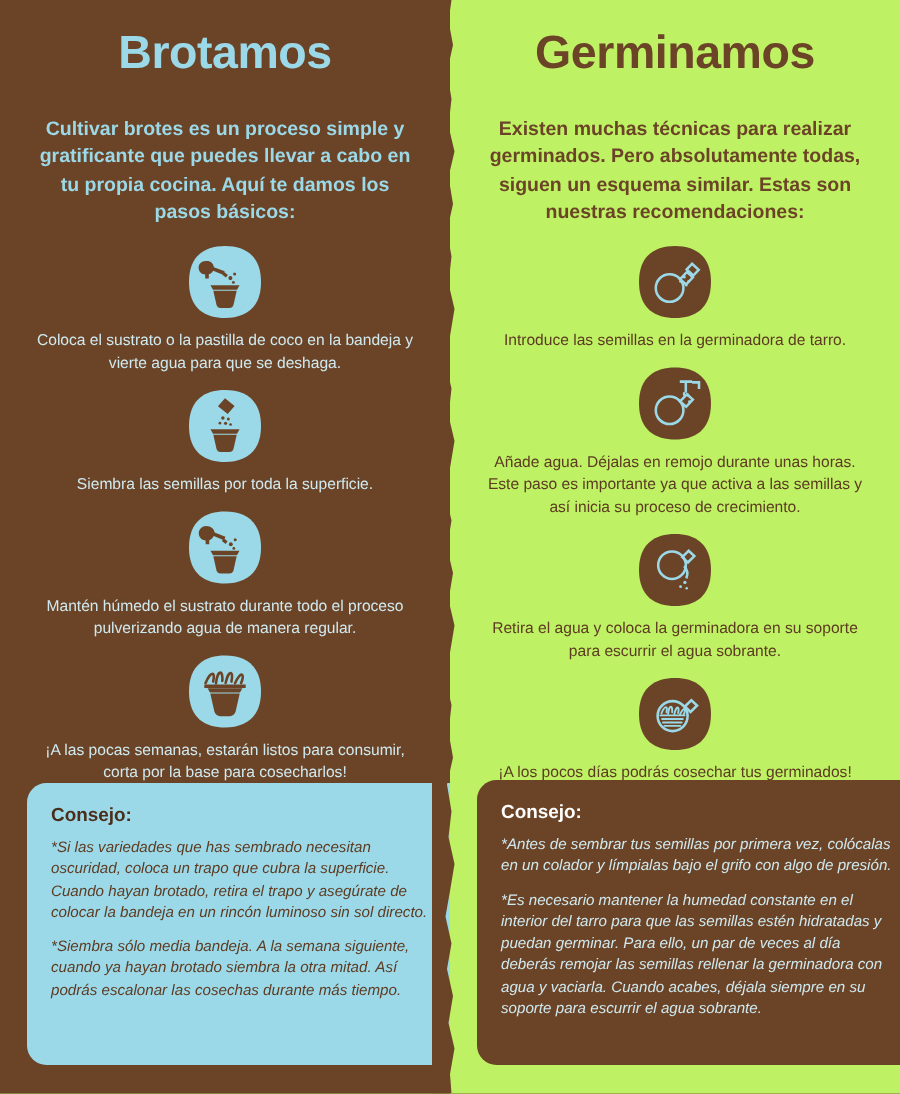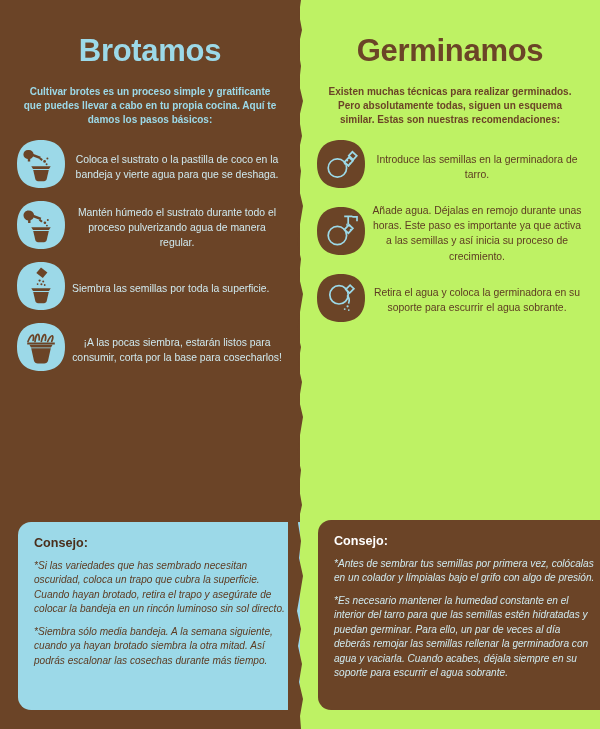--- a/index.html
+++ b/index.html
@@ -29,46 +29,46 @@
   
   .divider{
     position:absolute;
     left:288px; top:0;
     width:26px; height:729px;
     pointer-events:none;
   }
 
   
   .title{
-    margin:16px;
+    margin:0;
     padding-top:18px;
     text-align:center;
     font-size:31px;
     font-weight:bold;
     letter-spacing:-0.3px;
     line-height:1.12;
   }
   .col-left .title{ color:#9cd9e8; }
   .col-right .title{ color:#6b4427; }
 
   .intro{
-    margin:8px 6px 0 6px;
+    margin:24px 6px 0 6px;
     text-align:center;
-    font-size:10px;
+    font-size:13px;
     font-weight:bold;
     line-height:1.42;
   }
   .col-left .intro{ color:#9cd9e8; }
   .col-right .intro{ color:#6b4427; }
 
   
   .steps{ margin-top:10px; }
   .step{
     display:flex;
-    flex-direction:row;
+    flex-direction:column;
     align-items:center;
     margin-bottom:7px;
   }
   .step-icon{
     width:54px;height:54px;
     display:block;
   }
   .step-text{
     margin:5px 4px 0 4px;
     text-align:center;
@@ -136,38 +136,20 @@
               <path d="M26.5 20.4 l2.4 1.9 -1.3 1.7 -2.4-1.9 z"></path>
               <circle cx="30.6" cy="24.4" r="1.35"></circle>
               <circle cx="33.4" cy="21.6" r="1.0"></circle>
               <circle cx="32.6" cy="27.3" r="0.95"></circle>
               <path d="M17.3 29.2 l19.4 0 -1.7 2.9 -16 0 z"></path>
               <path d="M19.2 32.9 l15.6 0 -2.1 9.2 c-.3 1.3-1.4 2.2-2.7 2.2 l-6 0 c-1.3 0-2.4-.9-2.7-2.2 z"></path>
             </g>
           </svg>
         </span>
         <div class="step-text">Coloca el sustrato o la pastilla de coco en la bandeja y vierte agua para que se deshaga.</div>
-      </div>
-
-      <div class="step">
-        <span class="step-icon">
-          <svg viewBox="0 0 54 54" width="54" height="54">
-            <path d="M27 3 C40 3 51 9 51 27 C51 45 40 51 27 51 C14 51 3 45 3 27 C3 9 14 3 27 3 Z" fill="#9cd9e8"></path>
-            <g fill="#6b4427">
-              <path d="M14.4 12.6 c-2.7 0-4.9 2.2-4.9 4.9 0 2.6 2 4.7 4.6 4.9 l0 2.5 2.4 0 0-2.7 c1.4-.5 2.5-1.5 3-2.8 l6.8 2.7 1-2.3 -7.2-2.8 c-.3-2.4-2.3-4.4-5.7-4.4 z"></path>
-              <path d="M26.2 20.9 l2.5 2 -1.3 1.7 -2.5-2 z"></path>
-              <circle cx="30.9" cy="24.8" r="1.3"></circle>
-              <circle cx="33.8" cy="21.9" r="1.0"></circle>
-              <circle cx="32.9" cy="27.6" r="0.95"></circle>
-              <path d="M17.3 29.2 l19.4 0 -1.7 2.9 -16 0 z"></path>
-              <path d="M19.2 32.9 l15.6 0 -2.1 9.2 c-.3 1.3-1.4 2.2-2.7 2.2 l-6 0 c-1.3 0-2.4-.9-2.7-2.2 z"></path>
-            </g>
-          </svg>
-        </span>
-        <div class="step-text">Mantén húmedo el sustrato durante todo el proceso pulverizando agua de manera regular.</div>
       </div>
 
       <div class="step">
         <span class="step-icon">
           <svg viewBox="0 0 54 54" width="54" height="54">
             <path d="M27 3 C40 3 51 9 51 27 C51 45 40 51 27 51 C14 51 3 45 3 27 C3 9 14 3 27 3 Z" fill="#9cd9e8"></path>
             <g fill="#6b4427">
               <path d="M27 8.5 l6.4 5.1 -4.6 5.4 -6.5-5.1 z"></path>
               <circle cx="25.6" cy="21.6" r="1.15"></circle>
               <circle cx="29.2" cy="22.4" r="1.0"></circle>
@@ -180,29 +162,47 @@
           </svg>
         </span>
         <div class="step-text">Siembra las semillas por toda la superficie.</div>
       </div>
 
       <div class="step">
         <span class="step-icon">
           <svg viewBox="0 0 54 54" width="54" height="54">
             <path d="M27 3 C40 3 51 9 51 27 C51 45 40 51 27 51 C14 51 3 45 3 27 C3 9 14 3 27 3 Z" fill="#9cd9e8"></path>
             <g fill="#6b4427">
+              <path d="M14.4 12.6 c-2.7 0-4.9 2.2-4.9 4.9 0 2.6 2 4.7 4.6 4.9 l0 2.5 2.4 0 0-2.7 c1.4-.5 2.5-1.5 3-2.8 l6.8 2.7 1-2.3 -7.2-2.8 c-.3-2.4-2.3-4.4-5.7-4.4 z"></path>
+              <path d="M26.2 20.9 l2.5 2 -1.3 1.7 -2.5-2 z"></path>
+              <circle cx="30.9" cy="24.8" r="1.3"></circle>
+              <circle cx="33.8" cy="21.9" r="1.0"></circle>
+              <circle cx="32.9" cy="27.6" r="0.95"></circle>
+              <path d="M17.3 29.2 l19.4 0 -1.7 2.9 -16 0 z"></path>
+              <path d="M19.2 32.9 l15.6 0 -2.1 9.2 c-.3 1.3-1.4 2.2-2.7 2.2 l-6 0 c-1.3 0-2.4-.9-2.7-2.2 z"></path>
+            </g>
+          </svg>
+        </span>
+        <div class="step-text">Mantén húmedo el sustrato durante todo el proceso pulverizando agua de manera regular.</div>
+      </div>
+
+      <div class="step">
+        <span class="step-icon">
+          <svg viewBox="0 0 54 54" width="54" height="54">
+            <path d="M27 3 C40 3 51 9 51 27 C51 45 40 51 27 51 C14 51 3 45 3 27 C3 9 14 3 27 3 Z" fill="#9cd9e8"></path>
+            <g fill="#6b4427">
               <path d="M14 21.5 c1.6-4 3.6-6.3 4.6-6.3 1 0 1.3 2 .5 5.2 m1.9 1.2 c.4-4.4 1.8-7.2 2.9-7.2 1 0 1.6 2.4 1.3 5.6 m2.2 1.4 c.9-4.3 2.4-6.9 3.4-6.7 1 .2 1.2 2.6 .5 5.7 m2.4 1.1 c1.7-3.9 3.7-6.1 4.6-5.7 .9 .4 .7 2.8-.6 5.6" stroke="#6b4427" stroke-width="1.7" fill="none" stroke-linecap="round"></path>
               <path d="M13.2 22.4 l27.6 0 0 2.2 -27.6 0 z"></path>
               <path d="M14.6 25.1 l24.8 0 -1.4 2.3 -22 0 z" opacity="0"></path>
               <path d="M15.4 24.8 l23.2 0 -1.6 2.8 -20 0 z"></path>
               <path d="M17.2 28.3 l19.6 0 -2.7 12.1 c-.4 1.8-2 3.1-3.9 3.1 l-6.4 0 c-1.9 0-3.5-1.3-3.9-3.1 z"></path>
             </g>
           </svg>
         </span>
-        <div class="step-text">¡A las pocas siembra, estarán listos para consumir, corta por la base para cosecharlos!</div>
+        <div class="step-text">¡A las pocas semanas, estarán listos para consumir, corta por la base para cosecharlos!</div>
       </div>
 
     </div>
 
     <div class="tip">
       <div class="tip-title">Consejo:</div>
       <p class="tip-p">*Si las variedades que has sembrado necesitan oscuridad, coloca un trapo que cubra la superficie. Cuando hayan brotado, retira el trapo y asegúrate de colocar la bandeja en un rincón luminoso sin sol directo.</p>
       <p class="tip-p">*Siembra sólo media bandeja. A la semana siguiente, cuando ya hayan brotado siembra la otra mitad. Así podrás escalonar las cosechas durante más tiempo.</p>
     </div>
 
@@ -268,20 +268,40 @@
             <g fill="#9cd9e8">
               <circle cx="33.6" cy="35.3" r="1.1"></circle>
               <circle cx="30.7" cy="38.1" r="0.95"></circle>
               <circle cx="34.8" cy="39.1" r="0.85"></circle>
             </g>
           </svg>
         </span>
         <div class="step-text">Retira el agua y coloca la germinadora en su soporte para escurrir el agua sobrante.</div>
       </div>
 
+      <div class="step">
+        <span class="step-icon">
+          <svg viewBox="0 0 54 54" width="54" height="54">
+            <path d="M27 3 C40 3 51 9 51 27 C51 45 40 51 27 51 C14 51 3 45 3 27 C3 9 14 3 27 3 Z" fill="#6b4427"></path>
+            <g stroke="#9cd9e8" fill="none" stroke-width="1.7">
+              <circle cx="25.4" cy="28.4" r="10"></circle>
+              <path d="M33.6 22 l4.3-4.2 3.8 3.5 -4.3 4.3 z"></path>
+            </g>
+            <g stroke="#9cd9e8" stroke-width="1.3" fill="none" stroke-linecap="round">
+              <path d="M18 26.5 c1-2.6 2.3-4.1 3-4.1 .6 0 .8 1.3 .3 3.4"></path>
+              <path d="M22.4 26.9 c.3-2.9 1.2-4.7 1.9-4.7 .6 0 1 1.5 .8 3.6"></path>
+              <path d="M26.6 27 c.6-2.8 1.6-4.5 2.2-4.4 .6 .1 .8 1.7 .3 3.7"></path>
+              <path d="M30.3 27.4 c1.1-2.5 2.4-4 3-3.7 .5 .2 .4 1.8-.4 3.6"></path>
+              <path d="M17.2 27.9 l16.2 0"></path>
+              <path d="M18.4 30.3 l13.8 0 M19 32.6 l12.4 0 M20 34.9 l10.6 0"></path>
+            </g>
+          </svg>
+        </span>
+        <div class="step-text">¡A los pocos días podrás cosechar tus germinados!</div>
+      </div>
 
     </div>
 
     <div class="tip">
       <div class="tip-title">Consejo:</div>
       <p class="tip-p">*Antes de sembrar tus semillas por primera vez, colócalas en un colador y límpialas bajo el grifo con algo de presión.</p>
       <p class="tip-p">*Es necesario mantener la humedad constante en el interior del tarro para que las semillas estén hidratadas y puedan germinar. Para ello, un par de veces al día deberás remojar las semillas rellenar la germinadora con agua y vaciarla. Cuando acabes, déjala siempre en su soporte para escurrir el agua sobrante.</p>
     </div>
 
   </div>

